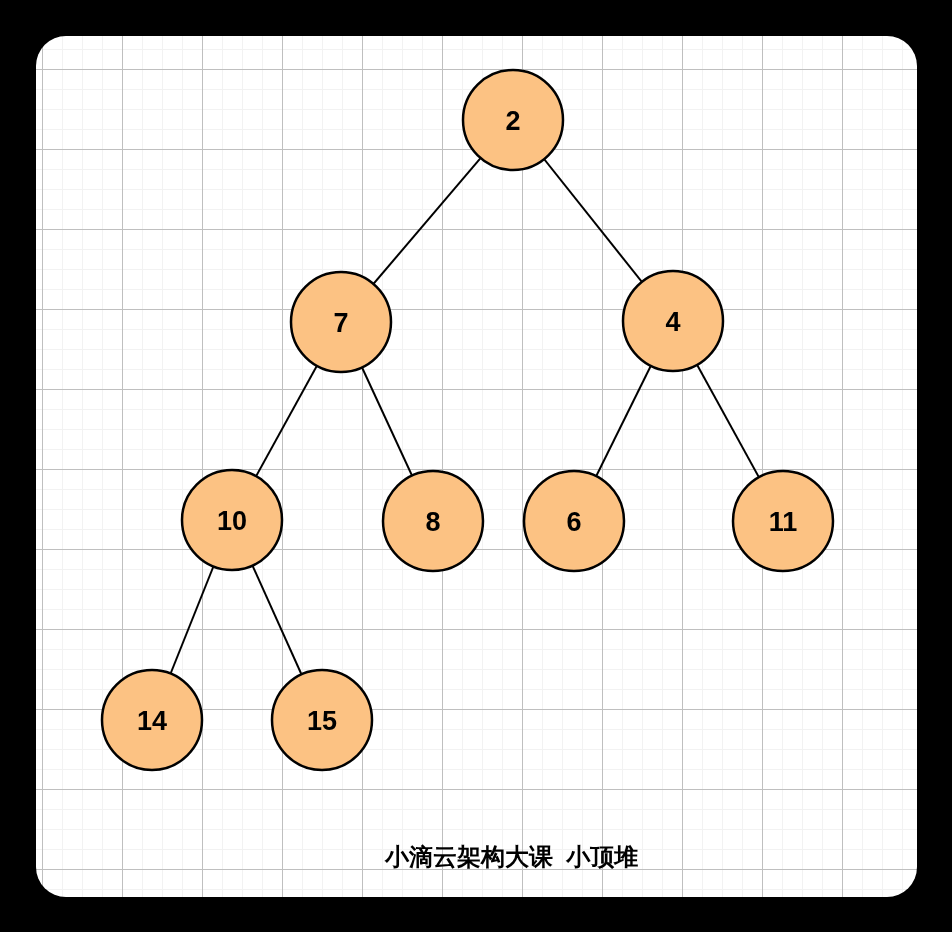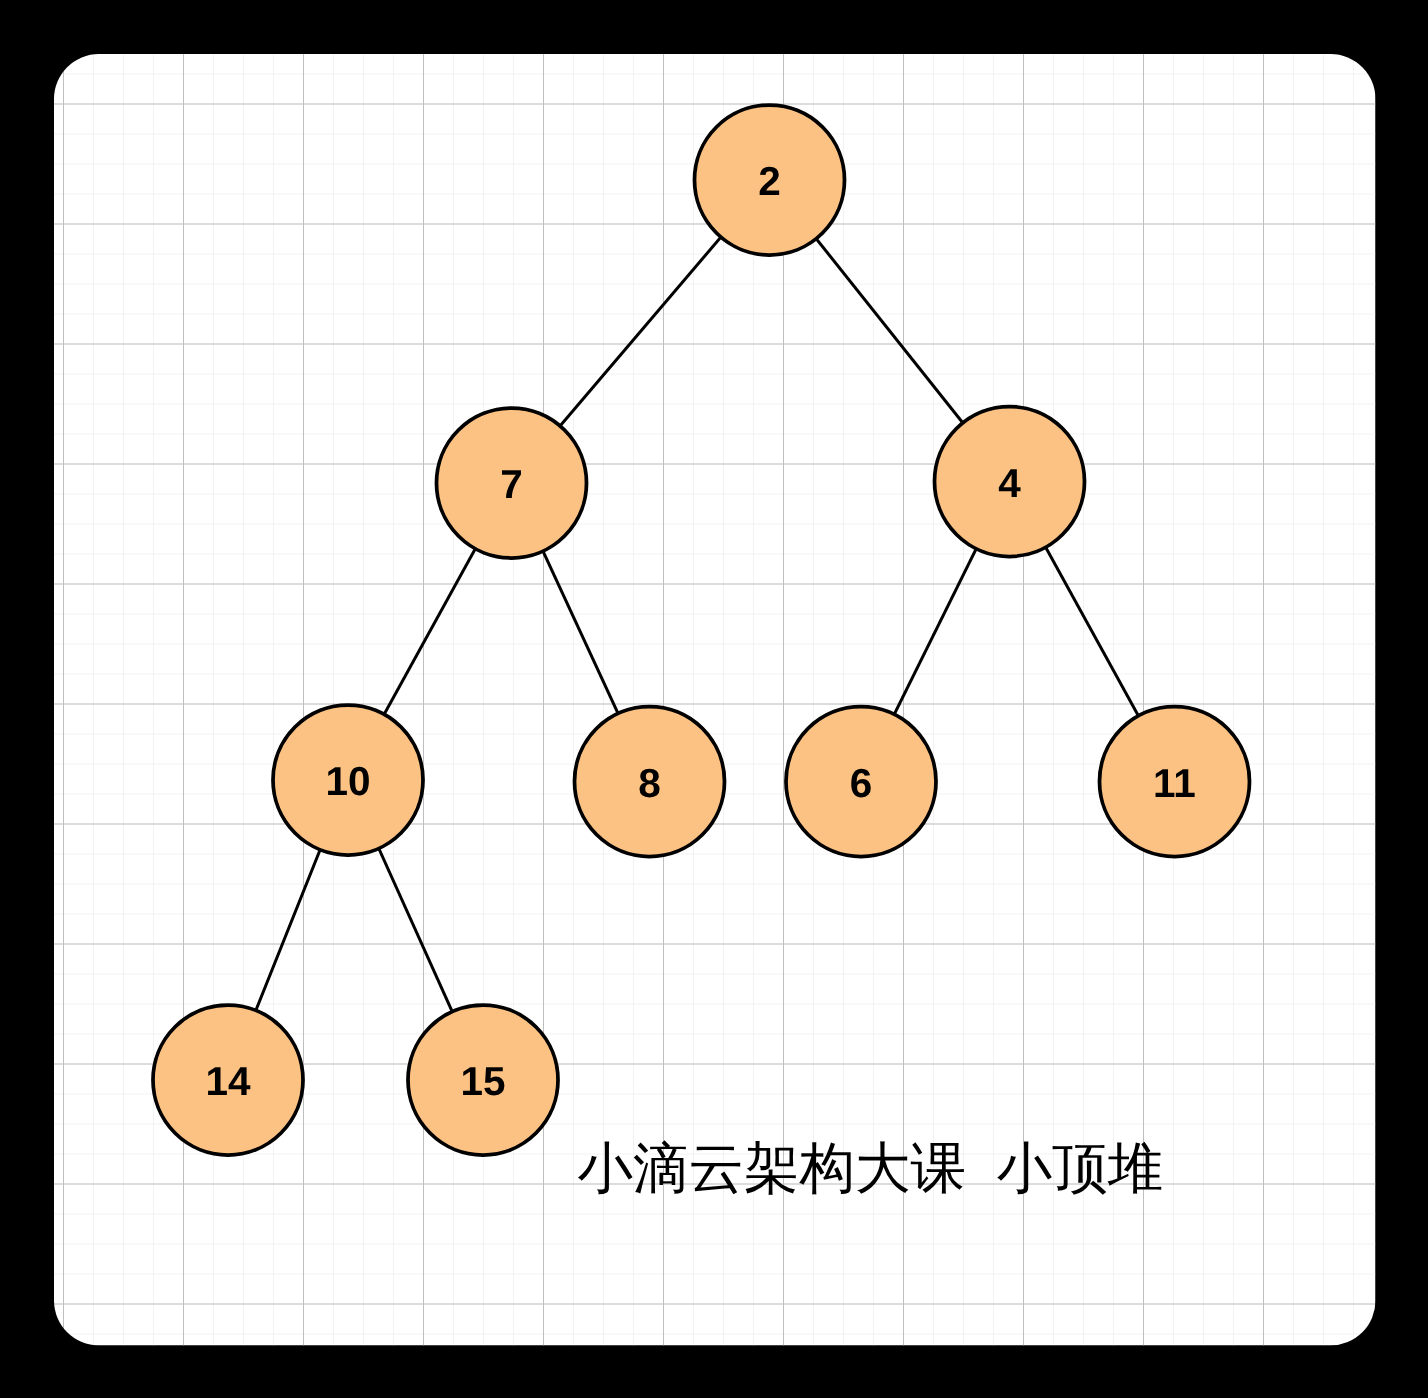--- a/index.html
+++ b/index.html
@@ -52,24 +52,24 @@
   svg.tree-svg text{
     fill:var(--node-label);
     font-family:"Liberation Sans","DejaVu Sans",sans-serif;
     font-size:27px;
     font-weight:700;
     text-anchor:middle;
     dominant-baseline:central;
   }
   .caption{
     position:absolute;
-    left:385px;top:760px;
-    font-size:37px;
+    left:385px;top:844px;
+    font-size:24px;
     line-height:1.05;
-    font-weight:400;
+    font-weight:700;
     color:var(--caption-color);
     white-space:pre;
   }
 </style>
 </head>
 <body>
 
 <div class="panel"></div>
 
 <svg class="tree-svg" viewBox="0 0 952 932" xmlns="http://www.w3.org/2000/svg">

